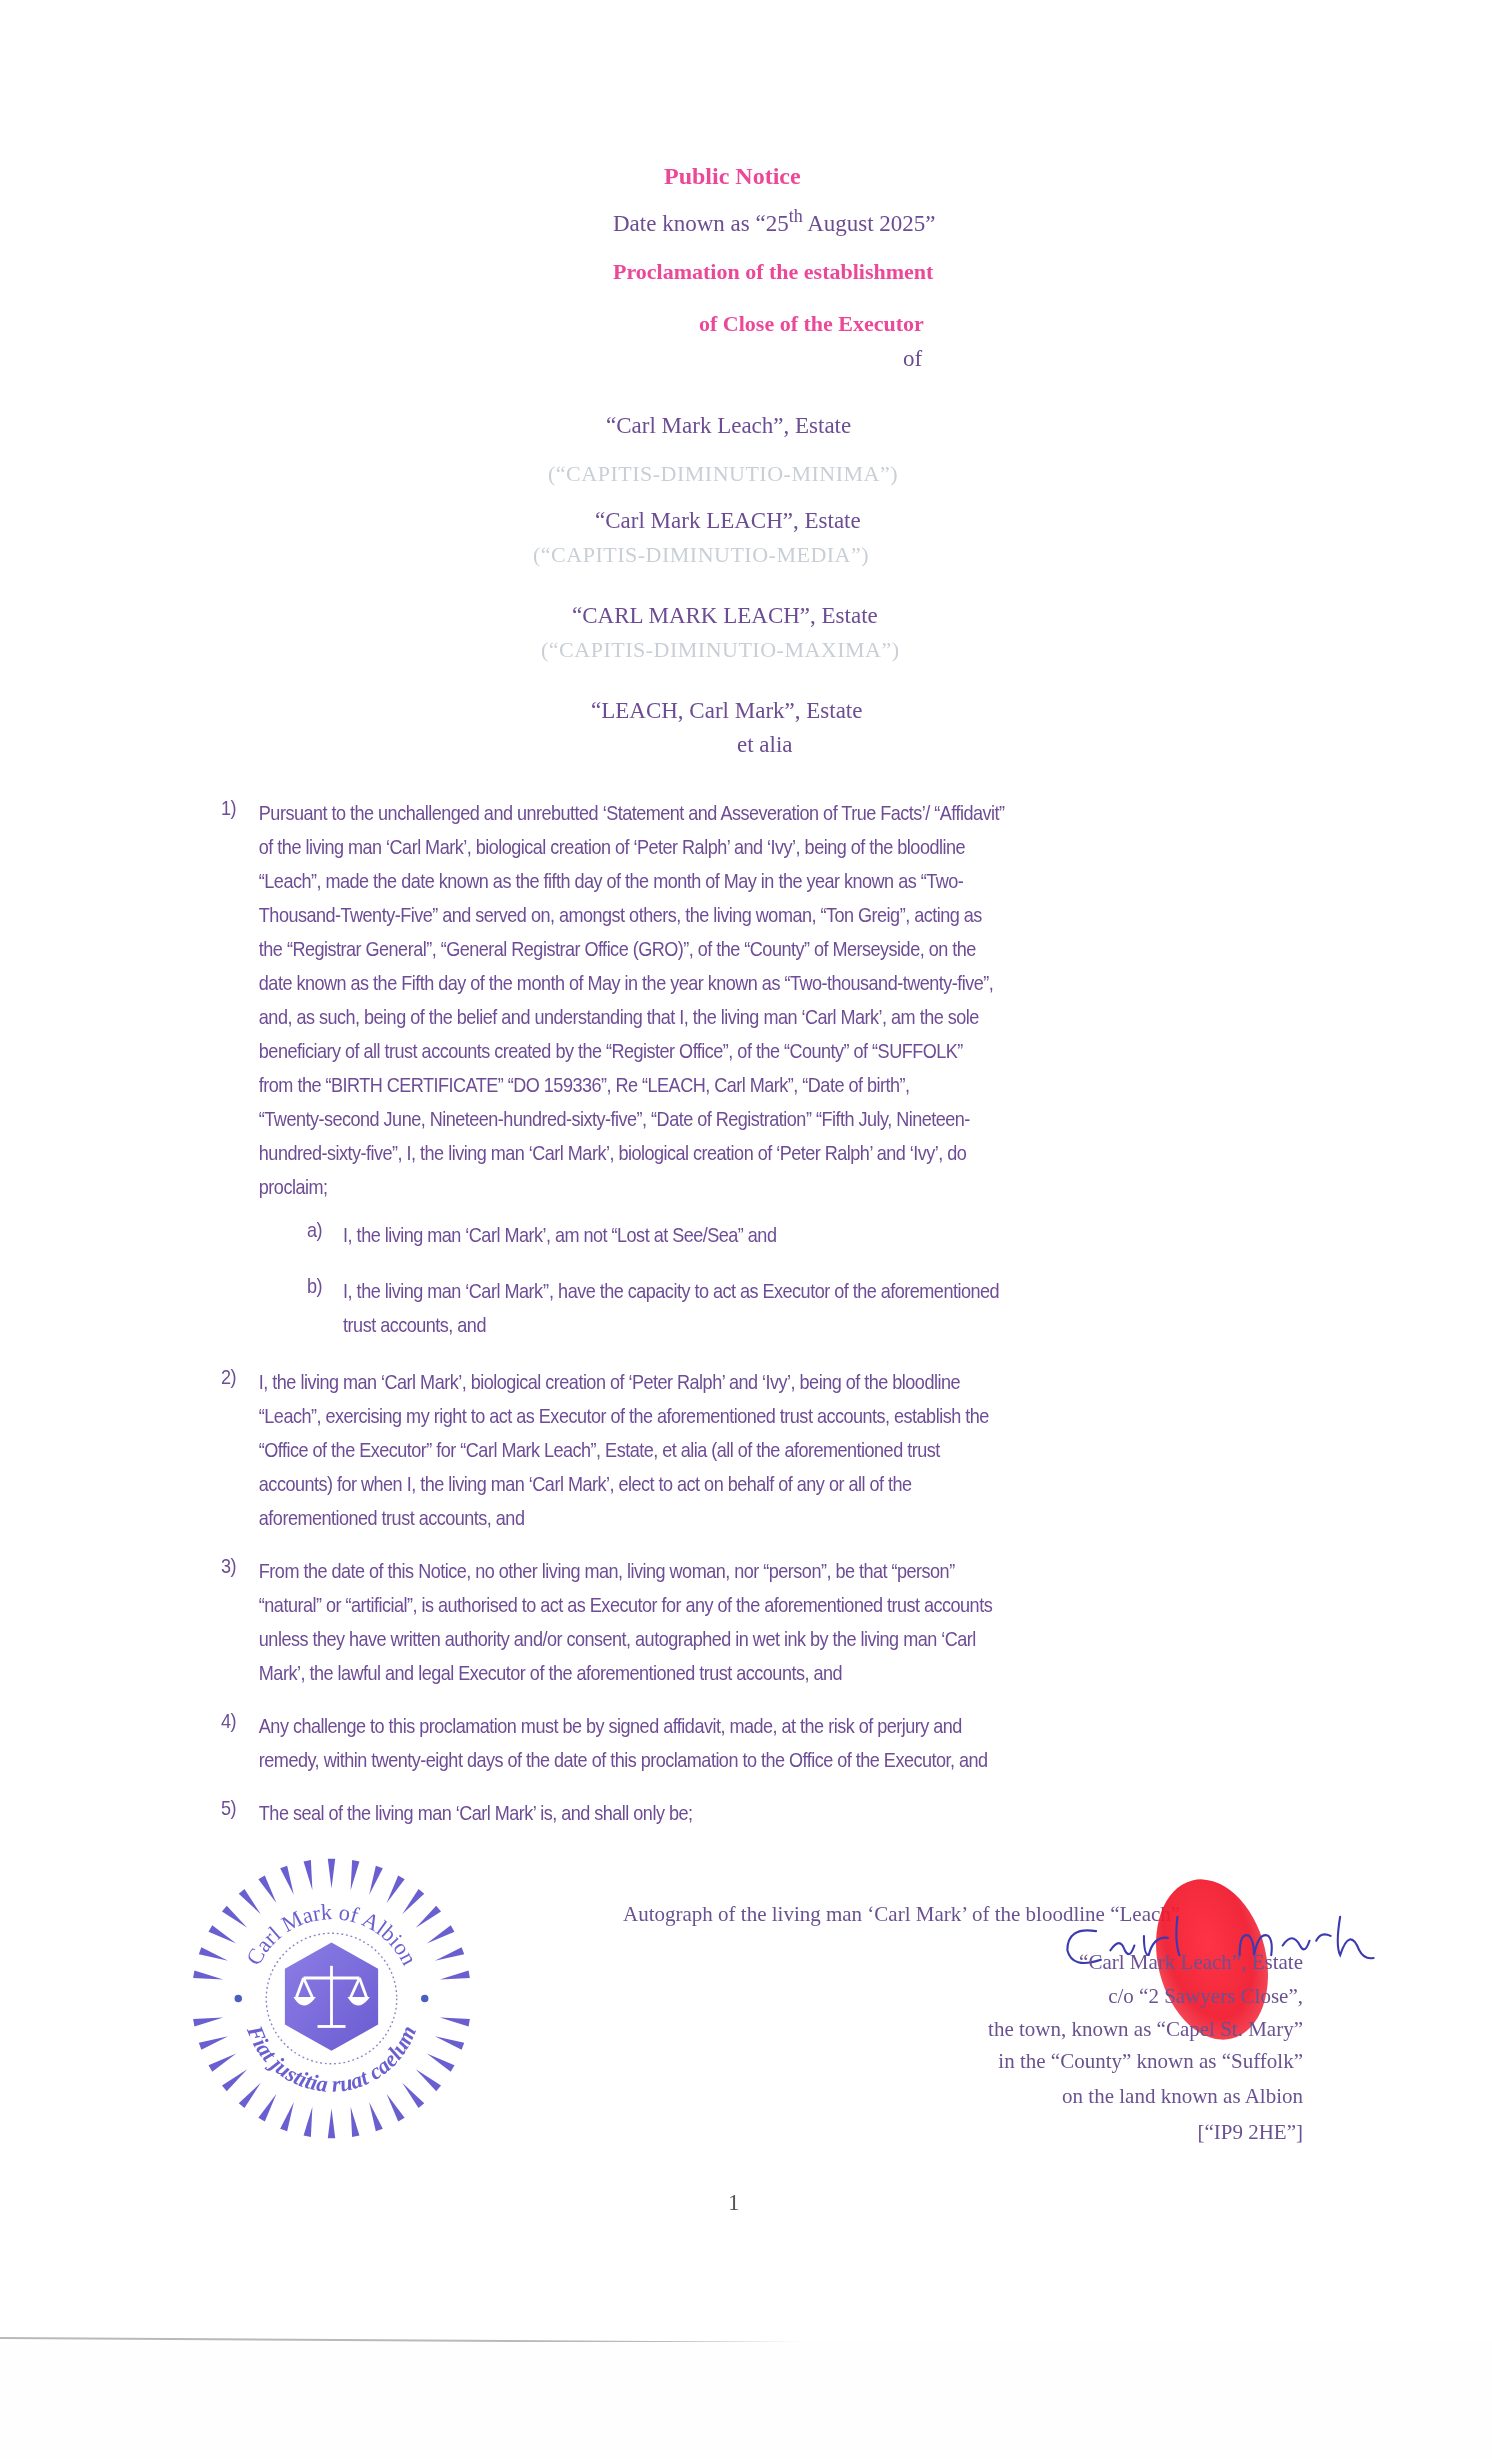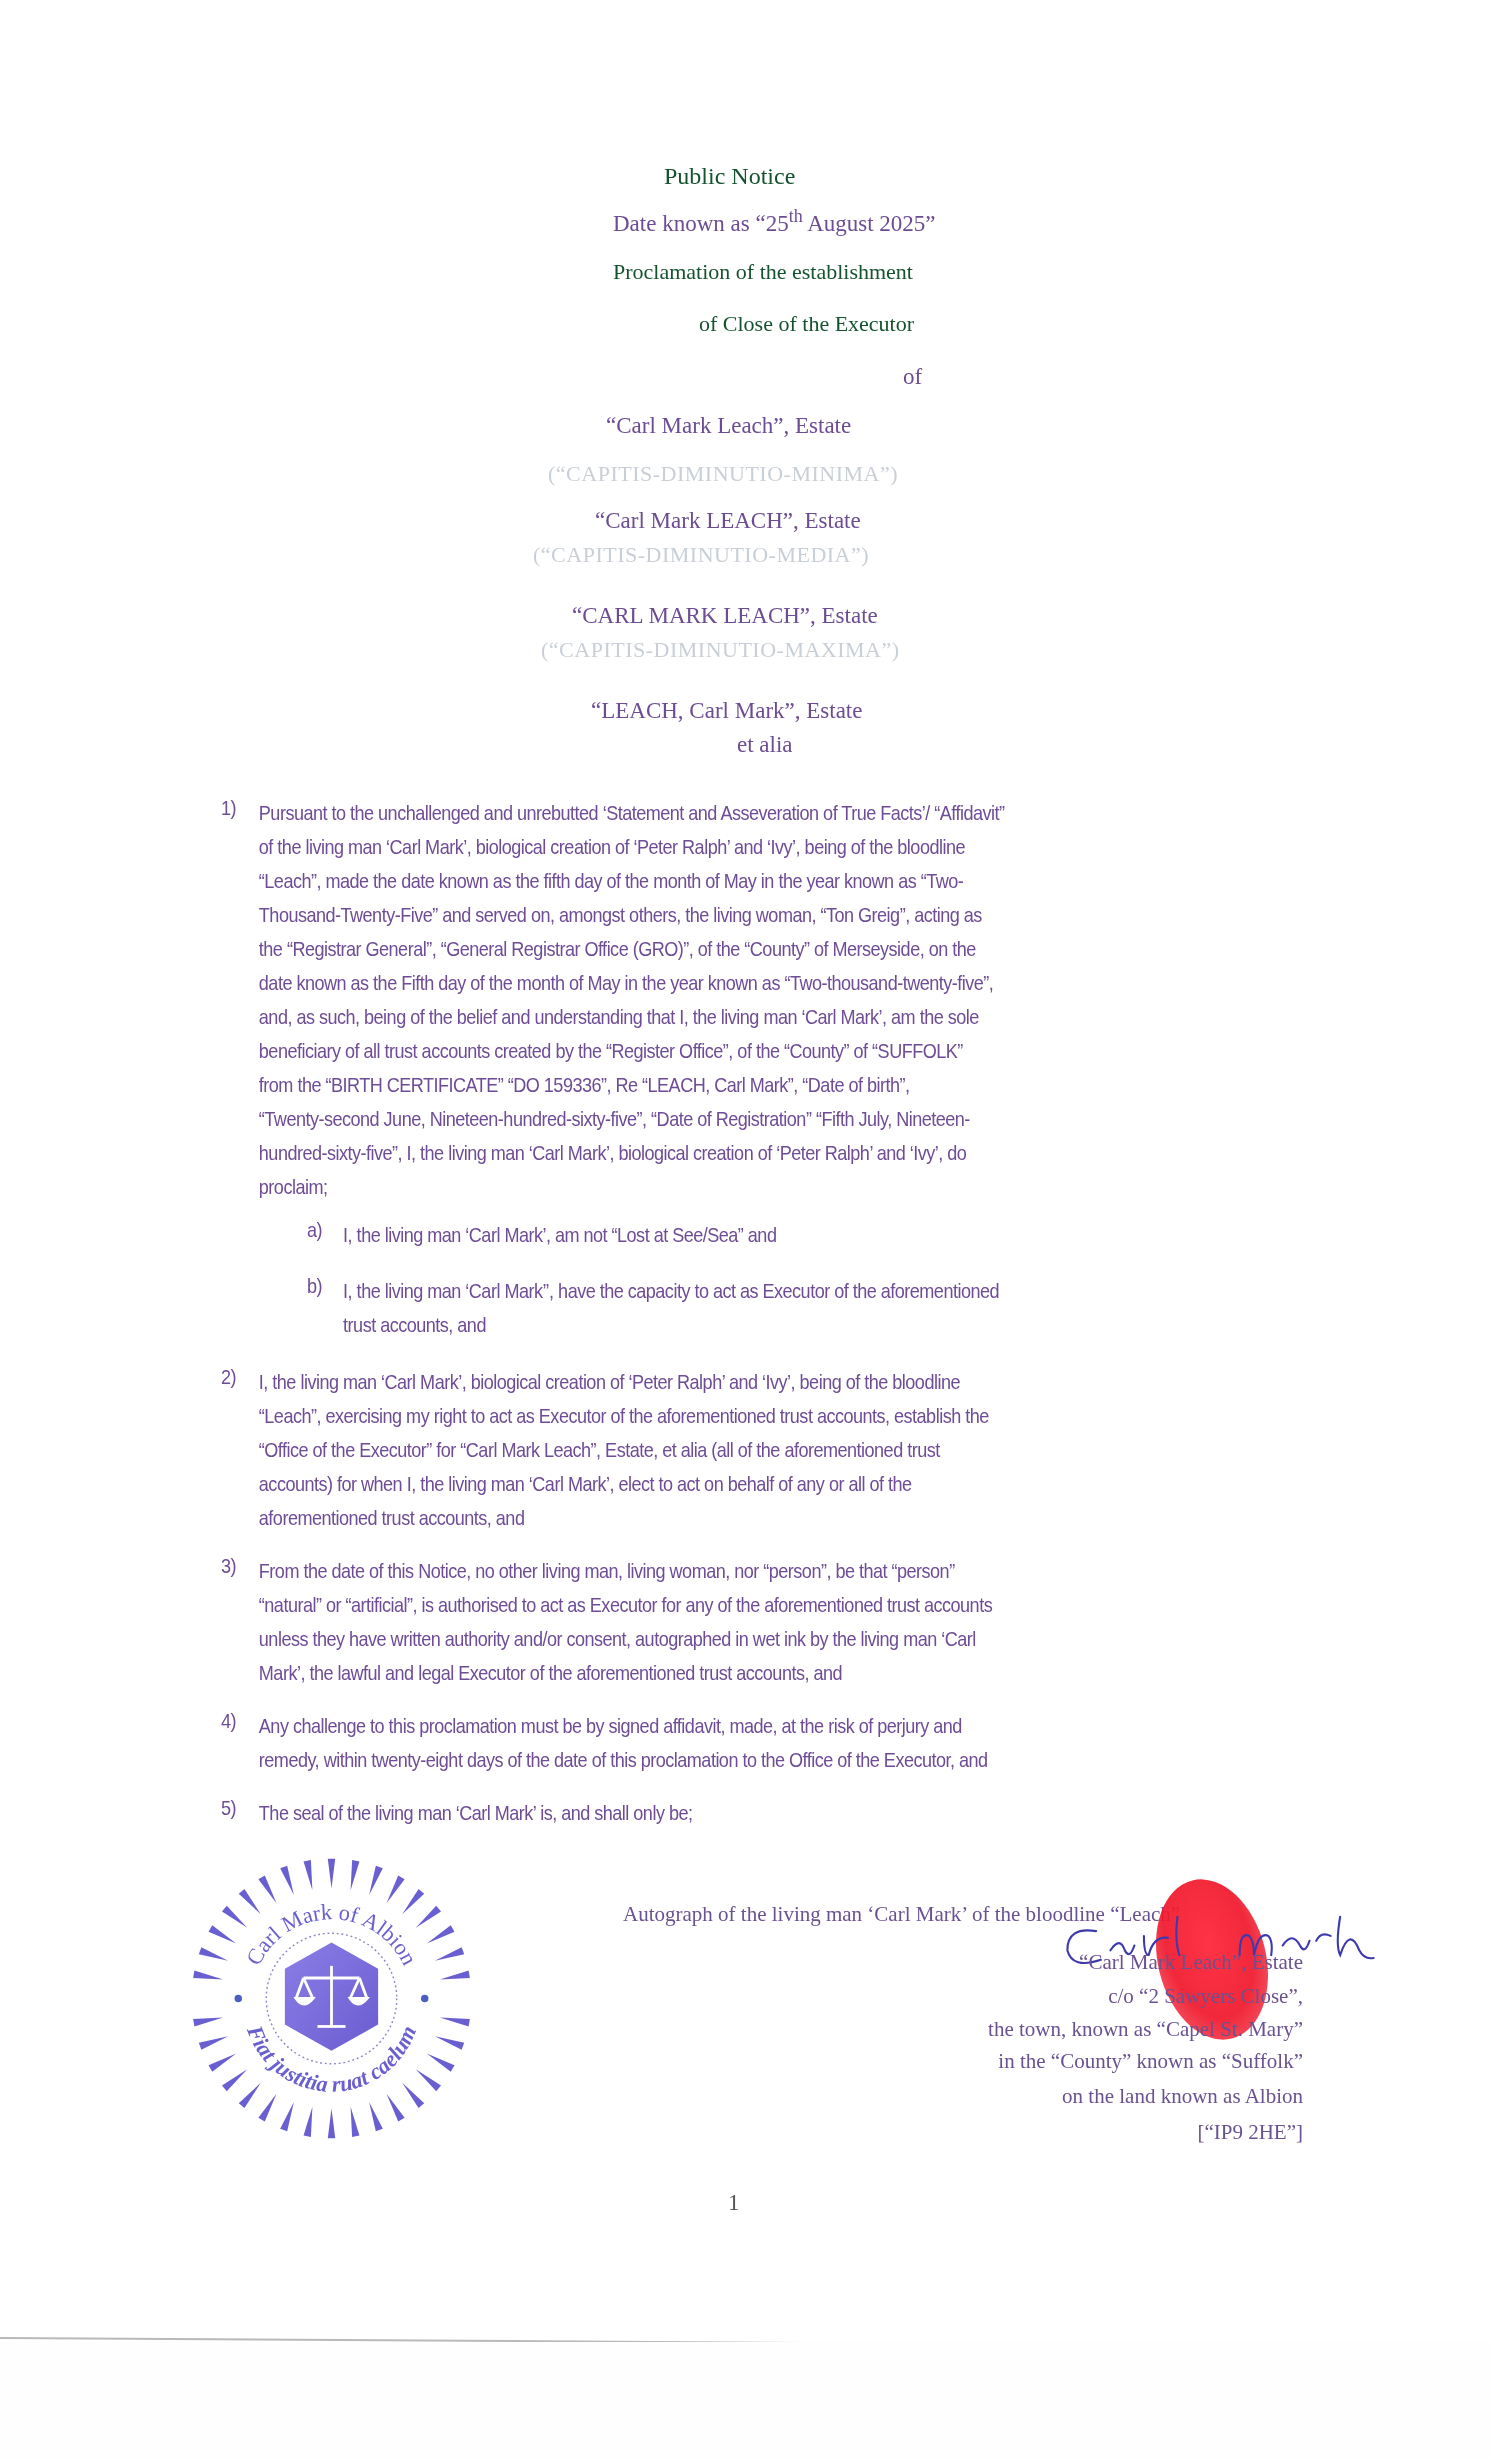--- a/index.html
+++ b/index.html
@@ -11,21 +11,21 @@
 
   
   .flag { position:absolute; left:78px; top:89px; width:444px; height:288px; }
   .flag .topline { position:absolute; left:11.5px; top:1.9px; width:428px; height:2.9px; background:#4a90d6; }
   .flag .bar { position:absolute; top:5.8px; width:114px; height:282px; background:#3e3533; }
   .flag .bar.left { left:0; }
   .flag .bar.right { left:326px; width:118px; }
   .crest { position:absolute; left:144px; top:43px; width:163px; height:211px; }
 
   .center { position:absolute; text-align:center; white-space:nowrap; }
-  .title { font-weight:normal; font-size:24px; color:#14532d; }
+  .title { font-weight:bold; font-size:24px; color:#ec4899; }
   .sub { font-size:23px; color:#6c4d93; }
   .sup { font-size:18px; vertical-align:super; line-height:0; }
   .ghost { font-size:22px; color:#c9cfd6; letter-spacing:0.5px; }
 
   .body-text { font-family:"Liberation Sans", "DejaVu Sans", sans-serif; font-size:21px; color:#6e4c96;
                letter-spacing:-0.6px; transform:scaleX(0.86); transform-origin:left top; }
   .para { position:absolute; left:221px; width:1210px; }
   .para .num { position:absolute; left:0; top:0; }
   .para .txt { position:absolute; left:44px; top:0; width:1249px; line-height:34px; }
   .sub-item .num { left:0; }
@@ -48,21 +48,21 @@
 
 <div class="page">
 
 
   <div class="center title" style="left:664px; top:163px;">Public Notice</div>
   <div class="center sub" style="left:613px; top:211px;">
     <span>Date known as “25</span><span class="sup">th</span><span> August 2025”</span>
   </div>
   <div class="center title" style="left:613px; top:259px; font-size:22px;">Proclamation of the establishment</div>
   <div class="center title" style="left:699px; top:311px; font-size:22px;">of Close of the Executor</div>
-  <div class="center sub" style="left:903px; top:364px;">of</div>
+  <div class="center sub" style="left:903px; top:346px;">of</div>
 
   <div class="center sub" style="left:606px; top:413px;">“Carl Mark Leach”, Estate</div>
   <div class="center ghost" style="left:548px; top:447px;margin-top:14px;">(“CAPITIS-DIMINUTIO-MINIMA”)</div>
   <div class="center sub" style="left:595px; top:508px;">“Carl Mark LEACH”, Estate</div>
   <div class="center ghost" style="left:533px; top:542px;">(“CAPITIS-DIMINUTIO-MEDIA”)</div>
   <div class="center sub" style="left:572px; top:603px;">“CARL MARK LEACH”, Estate</div>
   <div class="center ghost" style="left:541px; top:637px;">(“CAPITIS-DIMINUTIO-MAXIMA”)</div>
   <div class="center sub" style="left:591px; top:698px;">“LEACH, Carl Mark”, Estate</div>
   <div class="center sub" style="left:711px; top:732px;margin-left:26px;">et alia</div>
 

